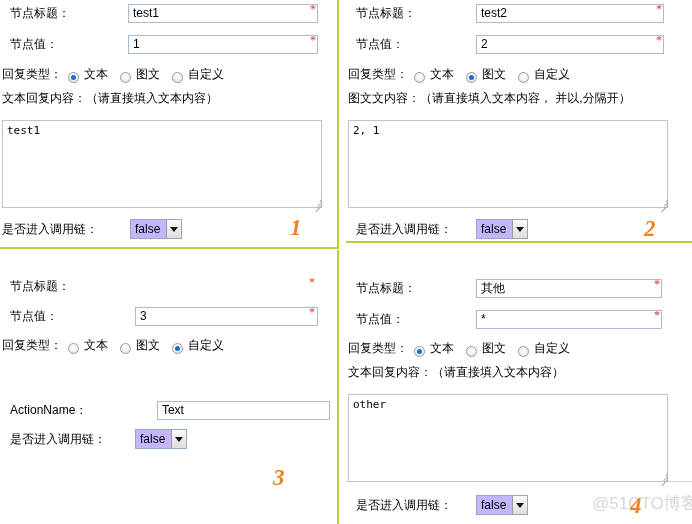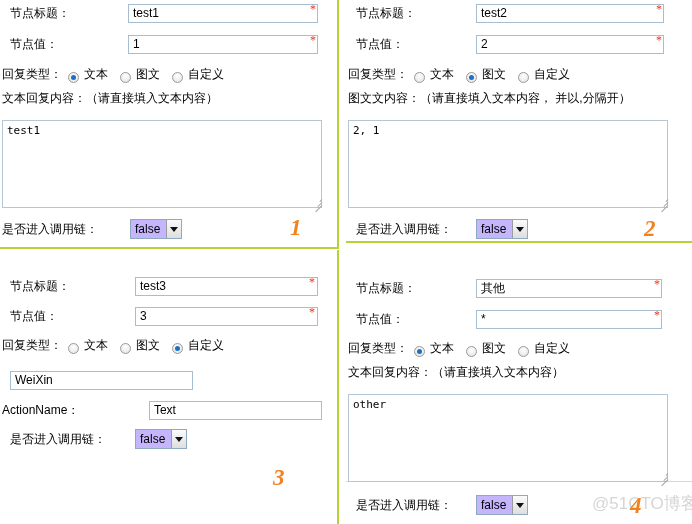--- a/index.html
+++ b/index.html
@@ -312,21 +312,20 @@
       </span>
     </div>
 
     <div class="qnum" style="left:298px; top:217px;">2</div>
   </div>
 
   <div class="quad quad-3">
 
     <div class="row" style="position:absolute; left:10px; top:15px; width:320px;">
       <span class="row-label" style="width:125px;">节点标题：</span>
-      <div class="tinput" style="width:183px;">test3</div>
       <span class="req-star" style="left:299px; top:4px;">*</span>
     </div>
 
     <div class="row" style="position:absolute; left:10px; top:45px; width:320px;">
       <span class="row-label" style="width:125px;">节点值：</span>
       <div class="tinput" style="width:183px;">3</div>
       <span class="req-star" style="left:299px; top:4px;">*</span>
     </div>
 
     <div class="radio-line" style="position:absolute; left:2px; top:79px;">
@@ -339,24 +338,23 @@
         <span class="radio"></span>
         <span class="radio-label">图文</span>
       </span>
       <span class="radio-wrap">
         <span class="radio on"></span>
         <span class="radio-label">自定义</span>
       </span>
     </div>
 
     <div class="row" style="position:absolute; left:10px; top:109px; width:320px;">
-      <div class="tinput" style="width:183px;">WeiXin</div>
-    </div>
-
-    <div class="row" style="position:absolute; left:2px; top:139px; width:320px;gap:29px;">
+    </div>
+
+    <div class="row" style="position:absolute; left:10px; top:139px; width:320px;gap:29px;">
       <span class="row-label" style="width:125px;">ActionName：</span>
       <div class="tinput" style="width:183px;">Text</div>
     </div>
 
     <div class="row" style="position:absolute; left:10px; top:168px;">
       <span class="row-label" style="width:125px;">是否进入调用链：</span>
       <span class="sel" style="width:52px;">
         <span class="sel-val">false</span>
         <span class="sel-btn"></span>
       </span>

